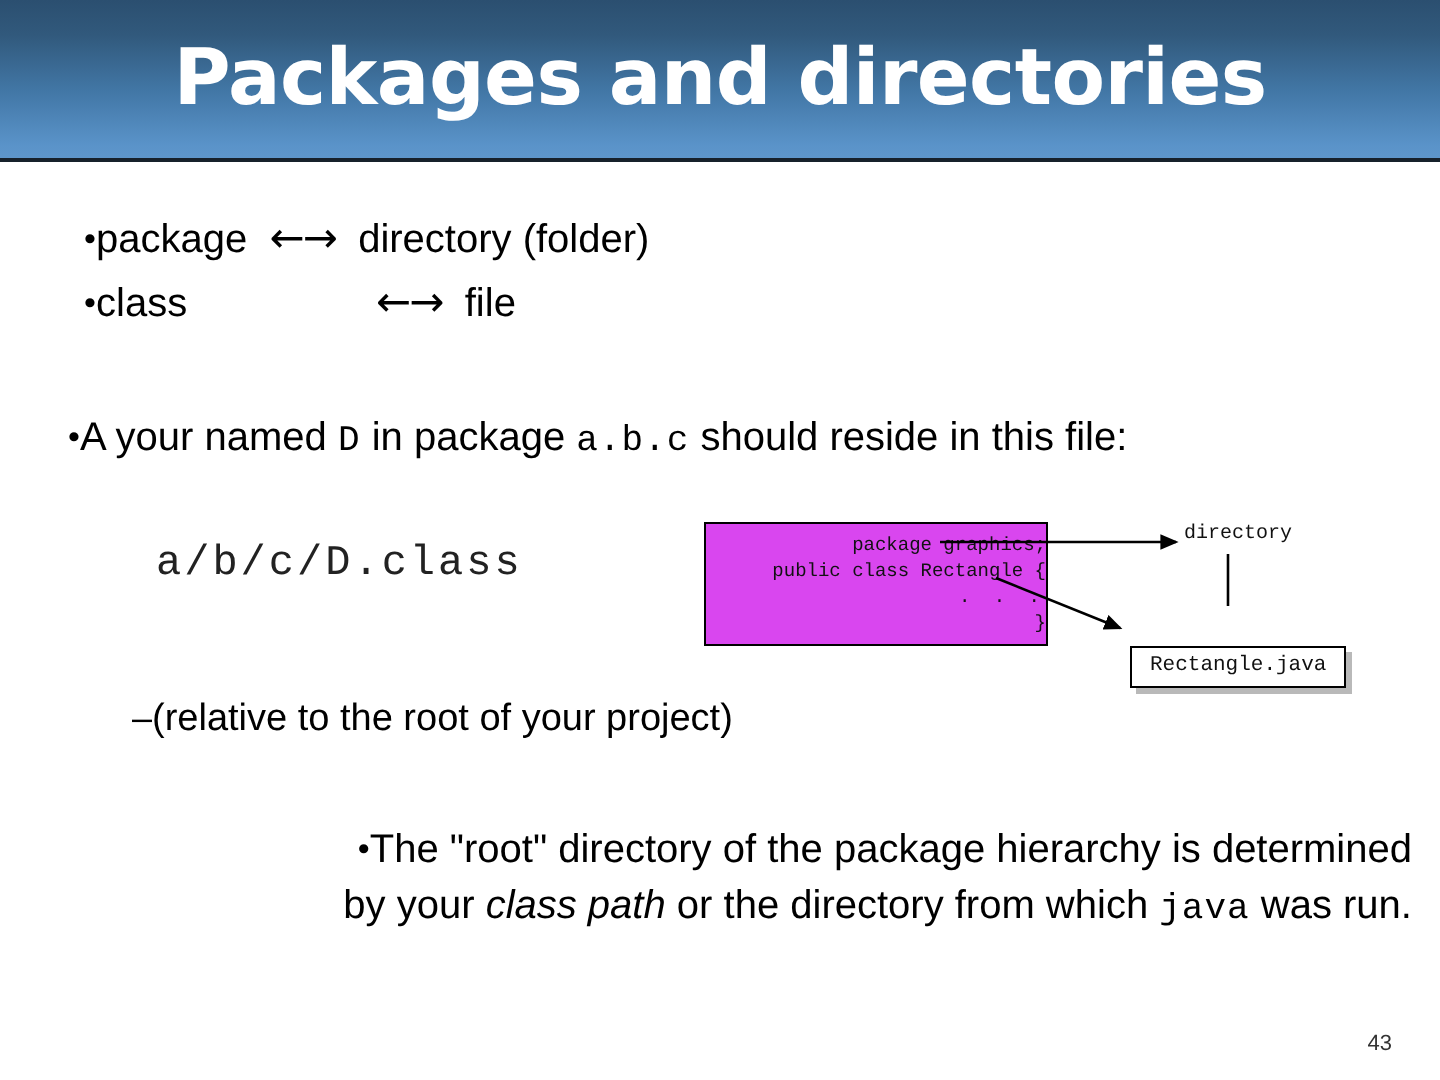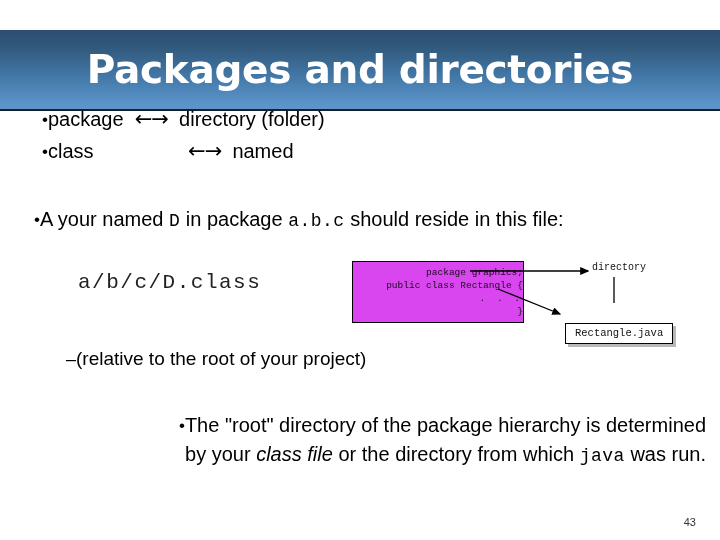--- a/index.html
+++ b/index.html
@@ -18,21 +18,20 @@
 
   
   .title-bar {
     position: absolute;
     left: 0; top: 0;
     width: 720px;
     height: 81px;
     background: linear-gradient(to bottom, #2b4f70 0%, #31597c 22%, #4277a6 58%, #5a93c9 92%, #5e96cb 100%);
     border-bottom: 2px solid #17212b;
     box-sizing: border-box;
-    margin-top: 30px;
   }
   .title-text {
     position: absolute;
     left: 0;
     top: 18px;
     width: 720px;
     text-align: center;
     color: #ffffff;
     font-size: 39px;
     font-weight: bold;
@@ -172,21 +171,21 @@
 <body>
 
 <div class="title-bar">
   <div class="title-text">Packages and directories</div>
 </div>
 
 <div class="slide-body">
 
   <div class="bullet-line bullet-dot" id="line-package"><span>package</span><span>  </span><span class="arrow-pair">←→</span><span>  </span><span>directory (folder)</span></div>
 
-  <div class="bullet-line bullet-dot" id="line-class"><span>class</span><span>                 </span><span class="arrow-pair">←→</span><span>  </span><span>named</span></div>
+  <div class="bullet-line bullet-dot" id="line-class"><span>class</span><span>                 </span><span class="arrow-pair">←→</span><span>  </span><span>file</span></div>
 
   <div class="bullet-line bullet-dot" id="line-named"><span>A your named </span><span class="mono">D</span><span> in package </span><span class="mono">a.b.c</span><span> should reside in this file:</span></div>
 
   <div id="path-sample">a/b/c/D.class</div>
 
   <div id="diagram">
 
     <div id="code-box"><span>package graphics;</span>
 <span>public class Rectangle {</span>
 <span class="ellipsis">. . .</span>
@@ -206,17 +205,17 @@
       <line x1="118" y1="20" x2="236" y2="20" stroke="#000" stroke-width="1.3" marker-end="url(#arw)"></line>
 
       <line x1="262" y1="26" x2="262" y2="52" stroke="#000" stroke-width="1.3"></line>
 
       <line x1="146" y1="38" x2="208" y2="63" stroke="#000" stroke-width="1.3" marker-end="url(#arw)"></line>
     </svg>
   </div>
 
   <div class="bullet-line dash-dot" id="line-relative">(relative to the root of your project)</div>
 
-  <div class="bullet-line bullet-dot" id="line-root"><span>The "root" directory of the package hierarchy is determined</span><span class="cont"><span>by your </span><span class="ital">class file</span><span> or the directory from which </span><span class="mono">java</span><span> was run.</span></span></div>
+  <div class="bullet-line bullet-dot" id="line-root"><span>The "root" directory of the package hierarchy is determined</span><span class="cont"><span>by your </span><span class="ital">class path</span><span> or the directory from which </span><span class="mono">java</span><span> was run.</span></span></div>
 
 </div>
 
 <div id="page-number">43</div>
 
 </body></html>

